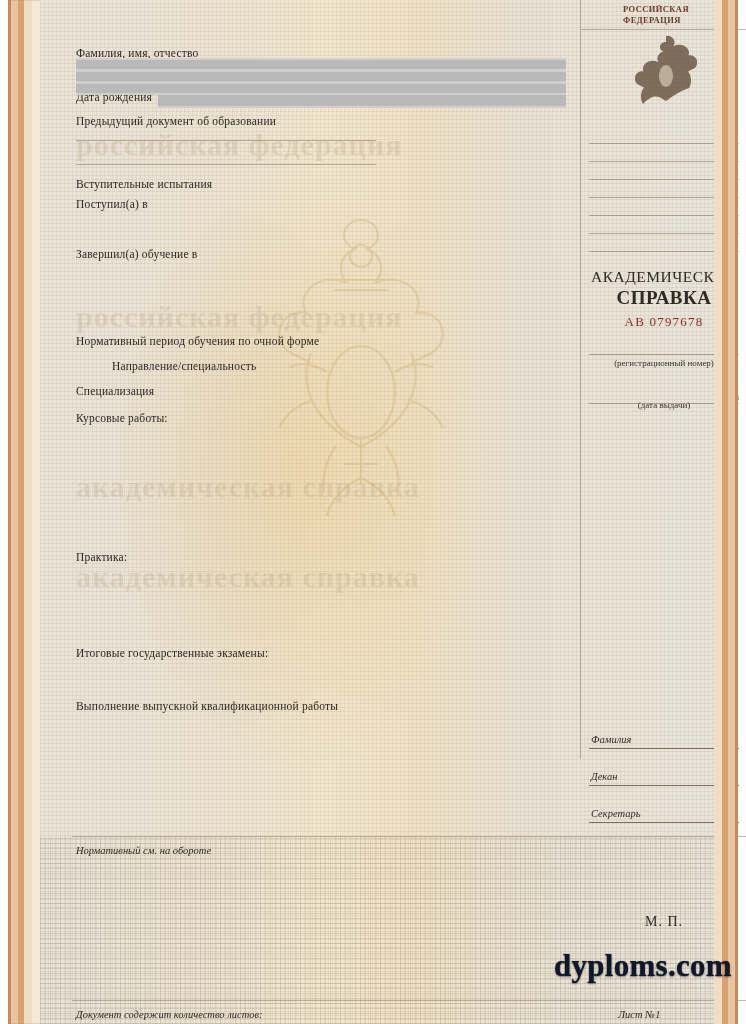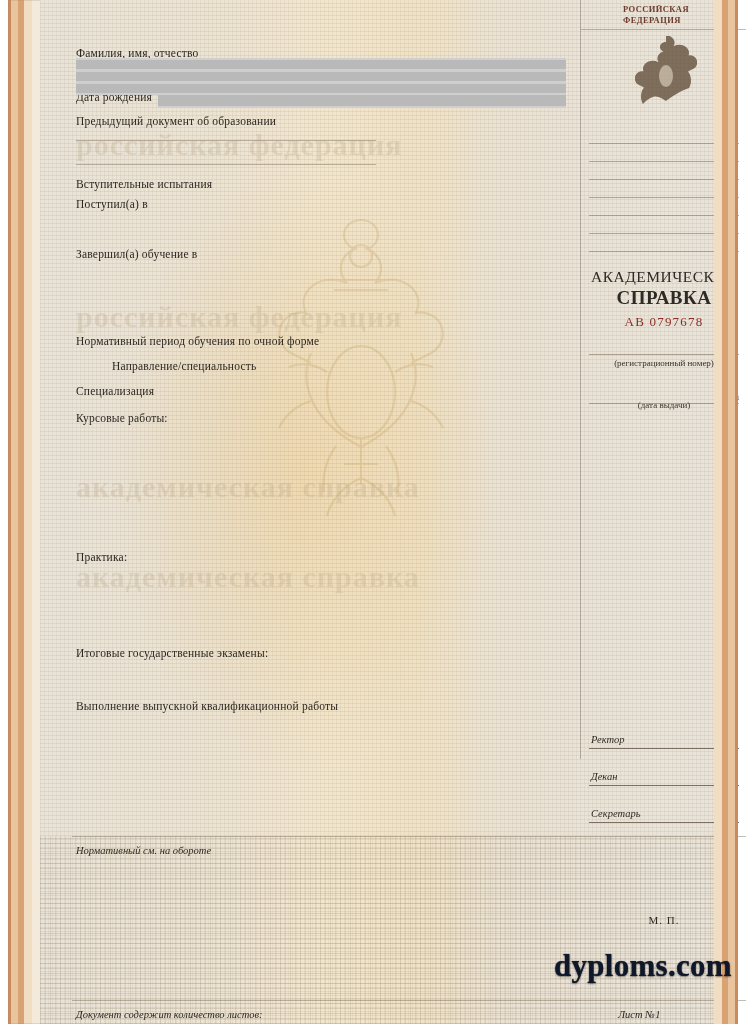--- a/index.html
+++ b/index.html
@@ -240,21 +240,21 @@
     color: #2f2a25;
   }
 
   .mp {
     position: absolute;
     left: 0;
     top: 914px;
     width: 166px;
     text-align: center;
     font-family: "Liberation Serif", serif;
-    font-size: 11px;
+    font-size: 14px;
     letter-spacing: 1px;
     color: #2f2a25;
   }
 
   
   .lbl-left {
     position: absolute;
     left: 36px;
     color: #2b2721;
     font-family: "Liberation Serif", serif;
@@ -411,21 +411,21 @@
         <div class="reg-line"></div>
         <div class="caption cap-reg">(регистрационный номер)</div>
 
         <div class="date-row">
           <span>года</span>
         </div>
         <div class="caption cap-date">(дата выдачи)</div>
 
         <div class="sign-block" style="top:712px;">
           <div class="sign-row">
-            <span class="lbl">Ректор</span>
+            <span class="lbl">Фамилия</span>
           </div>
           <div class="sign-row">
             <span class="lbl">Декан</span>
           </div>
           <div class="sign-row">
             <span class="lbl">Секретарь</span>
           </div>
         </div>
 
         <div class="mp">М. П.</div>

